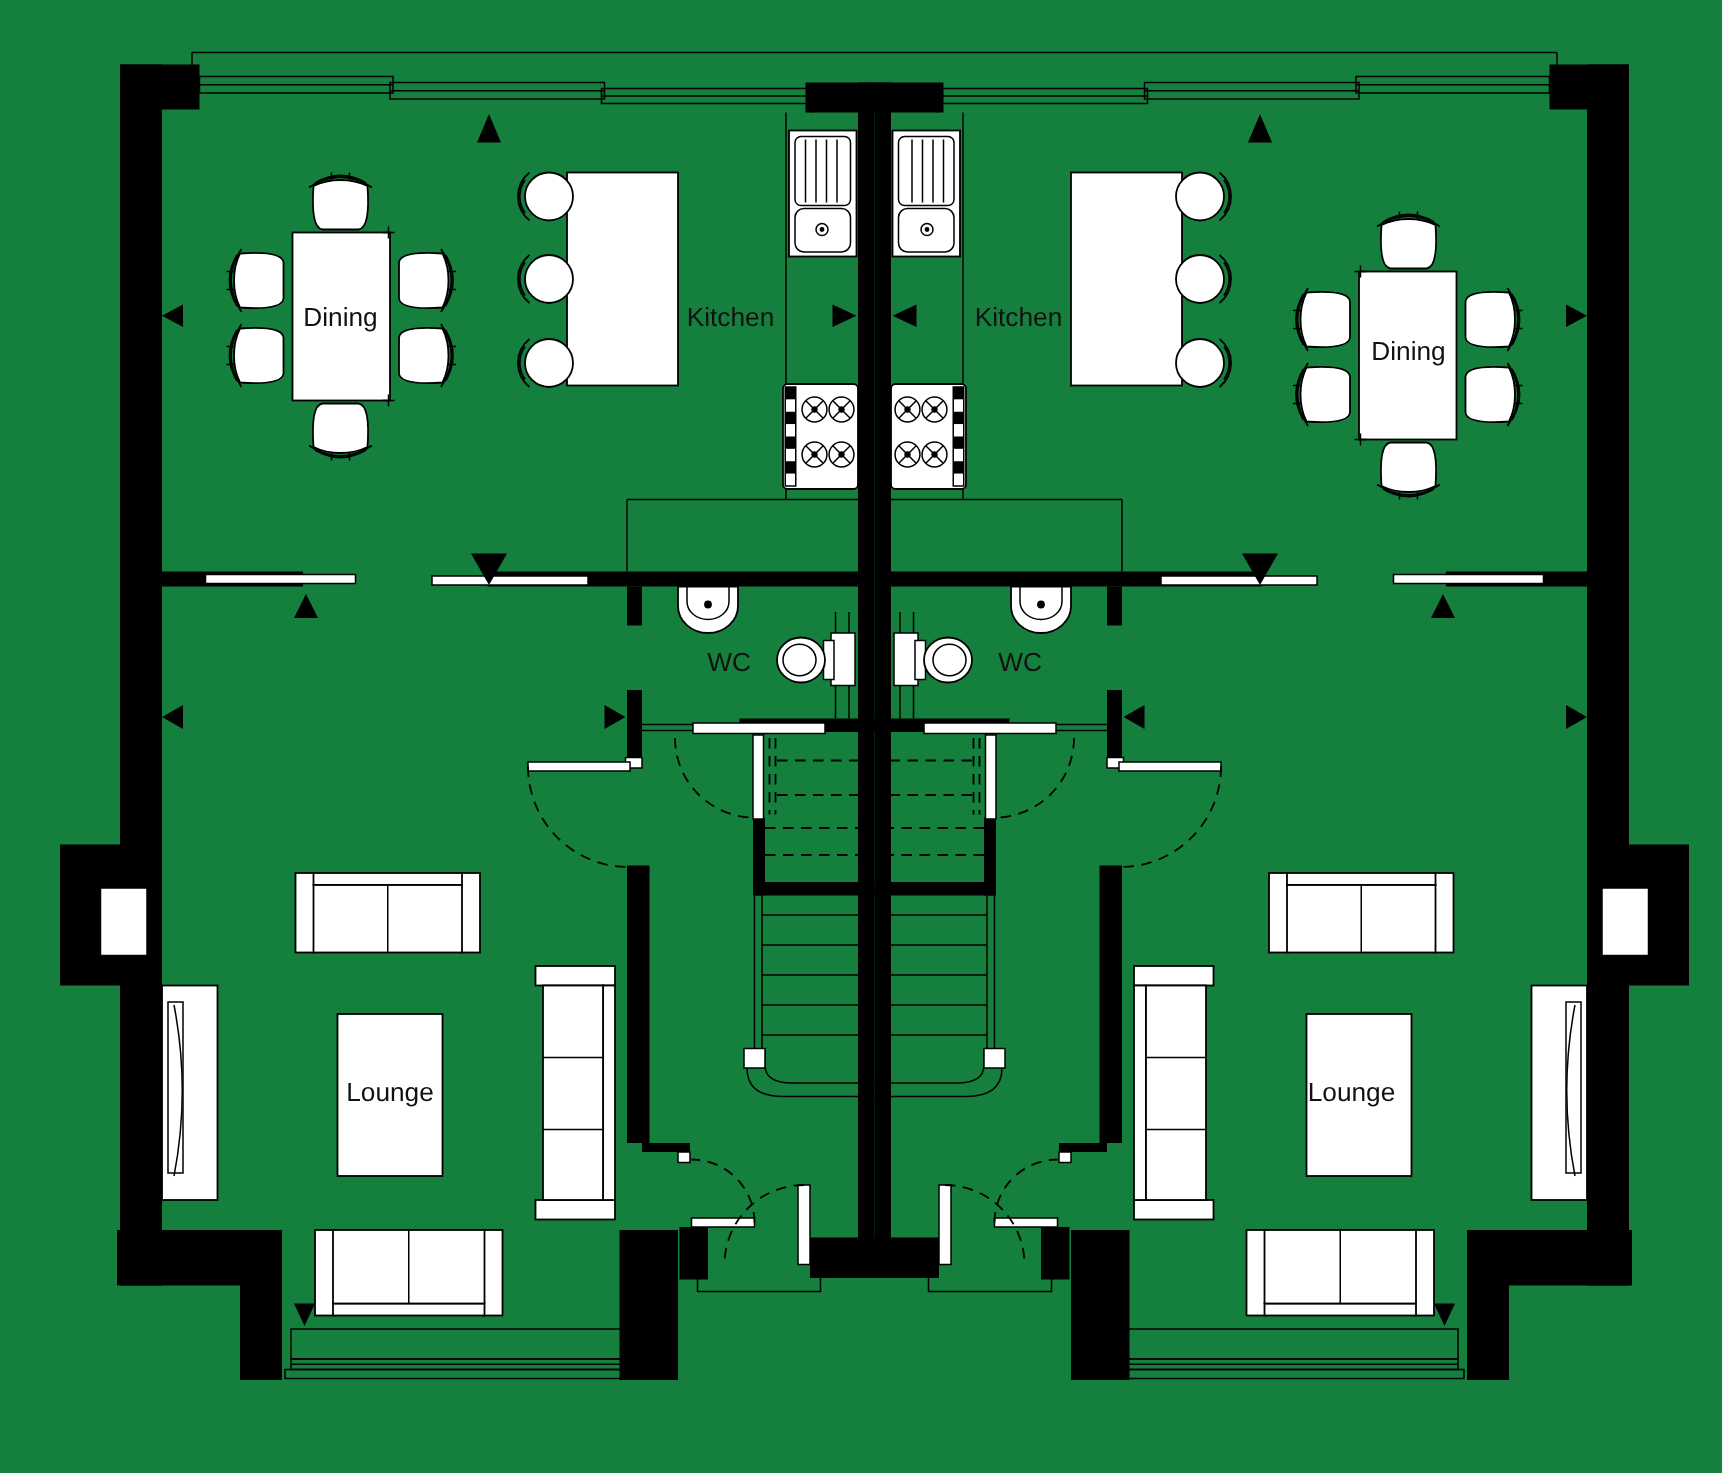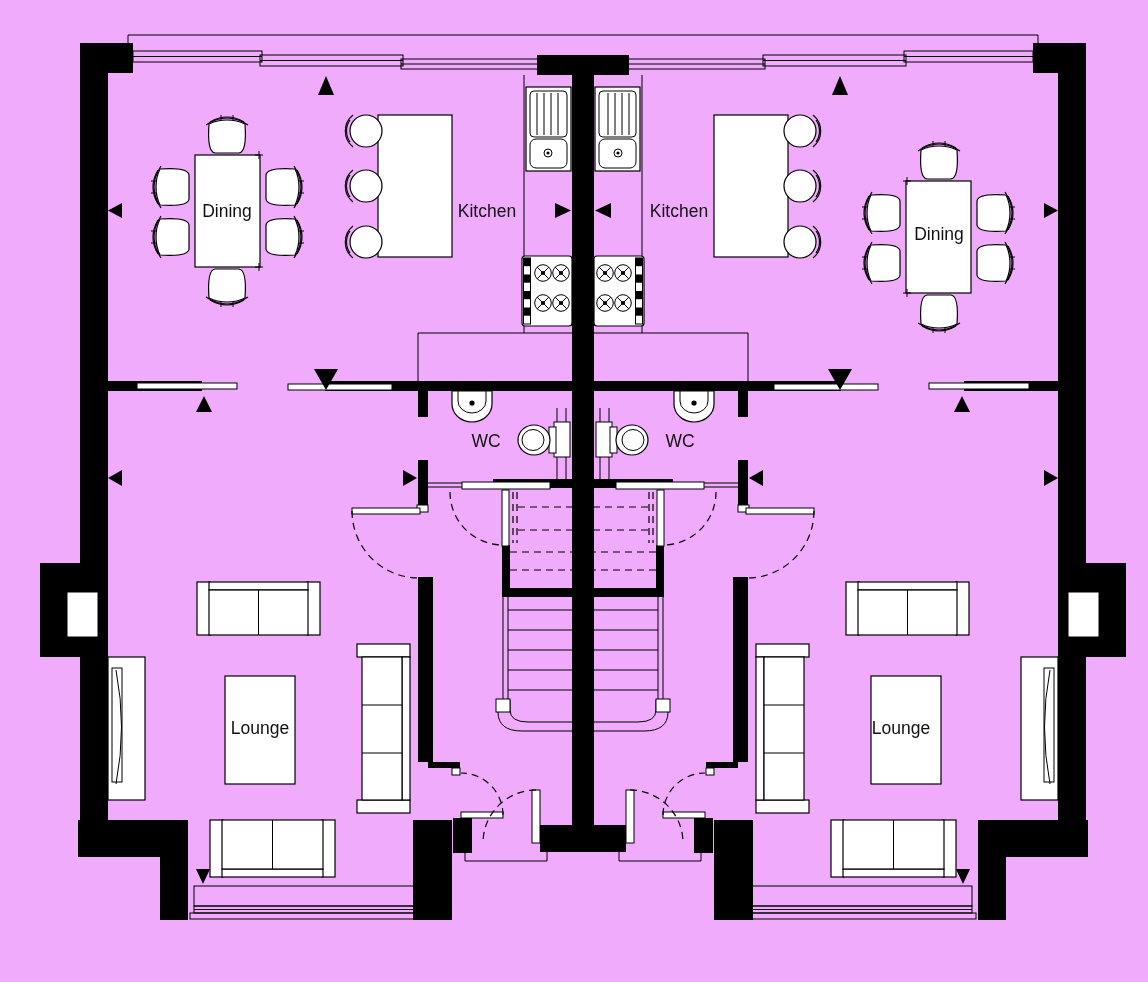--- a/index.html
+++ b/index.html
@@ -1,16 +1,16 @@
 <!DOCTYPE html>
 <html><head>
 <meta charset="utf-8">
 <style>
   html,body{margin:0;padding:0;background:#ffffff;}
-  #stage{position:relative;width:1148px;height:982px;background:#f0abfc;overflow:hidden;}
+  #stage{position:relative;width:1148px;height:982px;background:#15803d;overflow:hidden;}
   svg{display:block;}
   .ln{stroke:#000;stroke-width:1.2;fill:none;}
   .lnthin{stroke:#000;stroke-width:1;fill:none;}
   .wall{fill:#000;stroke:none;}
   .white{fill:#fff;stroke:#000;stroke-width:1.2;}
   .whitethin{fill:#fff;stroke:#000;stroke-width:1;}
   .dash{stroke:#000;stroke-width:1.2;fill:none;stroke-dasharray:7 5;}
   .tri{fill:#000;stroke:none;}
   .roomlabel{font-family:"Liberation Sans",sans-serif;font-size:17.5px;fill:#111;text-anchor:middle;}
 </style>

